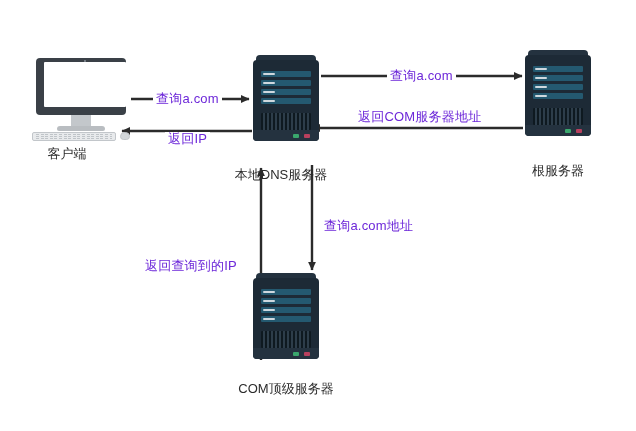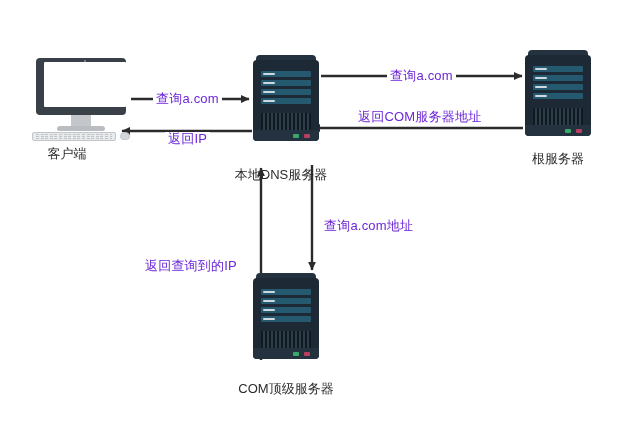--- a/index.html
+++ b/index.html
@@ -176,21 +176,21 @@
         <div class="srv-bay"></div>
         <div class="srv-bay"></div>
       </div>
       <div class="srv-vent"></div>
       <div class="srv-footer">
         <div class="led led-green"></div>
         <div class="led led-red"></div>
       </div>
     </div>
   </div>
-  <div class="node-label" style="left:503px;top:152px;width:110px;">根服务器</div>
+  <div class="node-label" style="left:503px;top:164px;width:110px;">根服务器</div>
 
   <div class="server srv-com">
     <div class="srv-top"></div>
     <div class="srv-body">
       <div class="srv-bay-area">
         <div class="srv-bay"></div>
         <div class="srv-bay"></div>
         <div class="srv-bay"></div>
         <div class="srv-bay"></div>
       </div>

